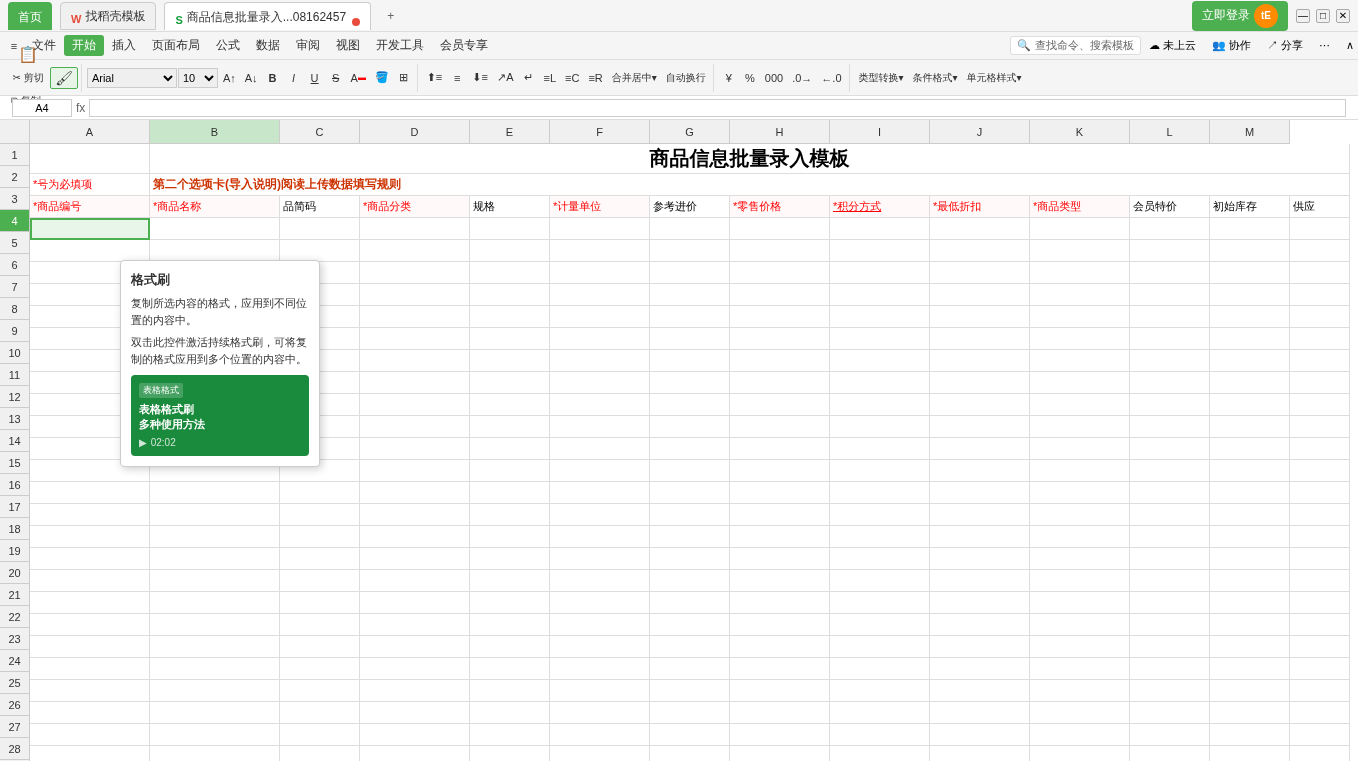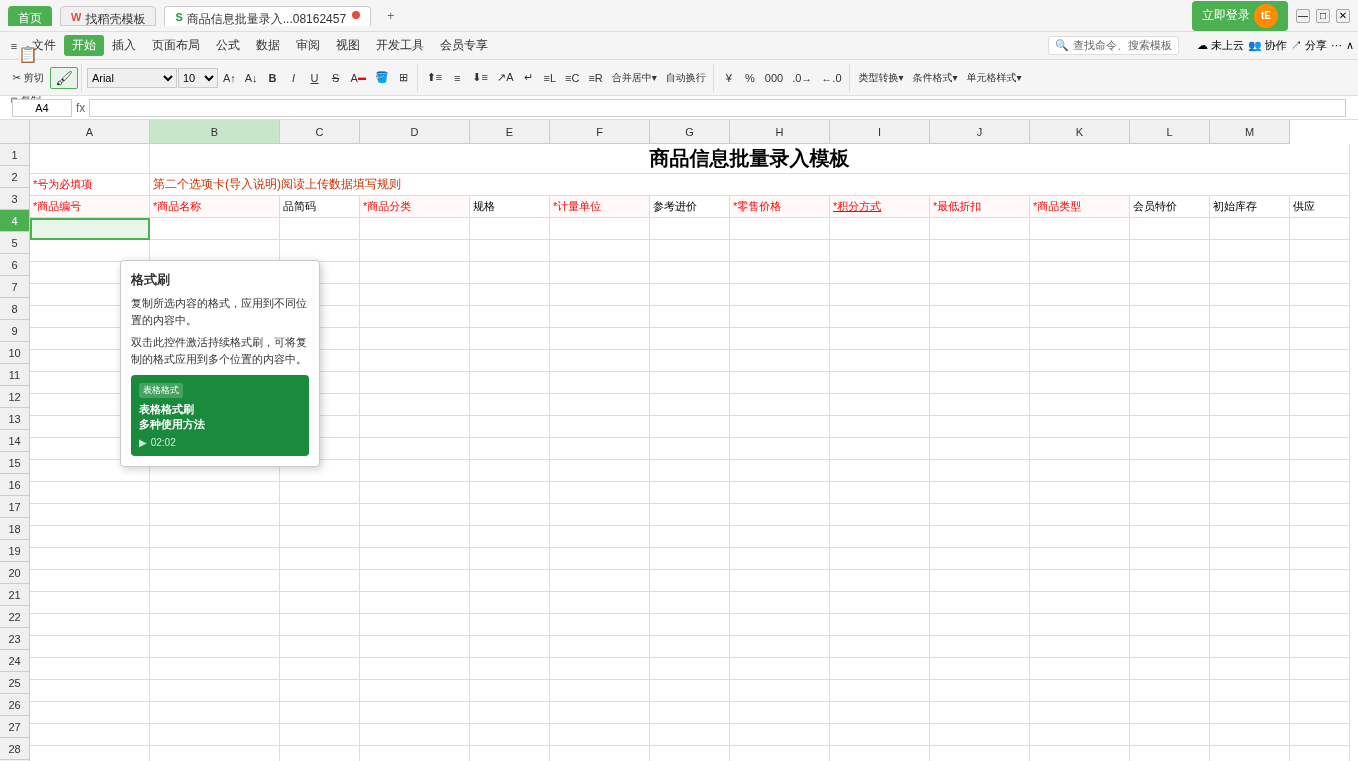--- a/index.html
+++ b/index.html
@@ -5,21 +5,21 @@
     * { margin: 0; padding: 0; box-sizing: border-box; }
     body { font-family: 'Arial', sans-serif; font-size: 12px; background: #f0f0f0; width: 1358px; height: 761px; overflow: hidden; }
 
     
     .title-bar {
       display: flex; align-items: center; justify-content: space-between;
       background: #f5f5f5; height: 32px; padding: 0 8px;
       border-bottom: 1px solid #ddd;
     }
     .title-bar-left { display: flex; align-items: center; gap: 8px; }
-    .tab { display: flex; align-items: flex-start; gap: 4px; padding: 4px 10px; border-radius: 4px 4px 0 0; font-size: 12px; cursor: pointer; height: 20px; }
+    .tab { display: flex; align-items: flex-end; gap: 4px; padding: 4px 10px; border-radius: 4px 4px 0 0; font-size: 12px; cursor: pointer; height: 28px; }
     .tab.home { background: #4CAF50; color: white; }
     .tab.wps { background: #f0f0f0; color: #333; border: 1px solid #ccc; }
     .tab.active { background: white; color: #333; border: 1px solid #ccc; border-bottom: none; }
     .tab-add { padding: 4px 8px; cursor: pointer; color: #666; }
     .title-bar-right { display: flex; align-items: center; gap: 8px; }
     .window-controls { display: flex; gap: 6px; }
     .win-btn { width: 14px; height: 14px; border-radius: 2px; border: 1px solid #aaa; background: #f0f0f0; cursor: pointer; font-size: 10px; display: flex; align-items: center; justify-content: center; }
     .login-btn { background: #4CAF50; color: white; padding: 3px 10px; border-radius: 4px; font-size: 12px; cursor: pointer; display: flex; align-items: center; gap: 4px; }
     .user-avatar { width: 24px; height: 24px; border-radius: 50%; background: #ff8c00; color: white; display: flex; align-items: center; justify-content: center; font-size: 10px; font-weight: bold; }
 
@@ -122,21 +122,21 @@
   <div class="menu-item">公式</div>
   <div class="menu-item">数据</div>
   <div class="menu-item">审阅</div>
   <div class="menu-item">视图</div>
   <div class="menu-item">开发工具</div>
   <div class="menu-item">会员专享</div>
   <div class="menu-search">
     <span>🔍</span>
     <span>查找命令、搜索模板</span>
   </div>
-  <div style="display:flex;align-items:center;gap:4px;margin-left:18px;">
+  <div style="display:flex;align-items:center;gap:16px;margin-left:8px;">
     <span style="font-size:11px;">☁ 未上云</span>
     <span style="font-size:11px;cursor:pointer;">👥 协作</span>
     <span style="font-size:11px;cursor:pointer;">↗ 分享</span>
     <span style="font-size:11px;cursor:pointer;">⋯</span>
     <span style="font-size:11px;cursor:pointer;">∧</span>
   </div>
 </div>
 
 <div class="toolbar">
 
@@ -260,21 +260,21 @@
 
     <div style="flex:1;overflow:hidden;">
 
       <div class="grid-row" style="height:30px;">
         <div class="cell" style="width:120px;"></div>
         <div class="cell title-row" style="width:calc(130px + 80px + 110px + 80px + 100px + 80px + 100px + 100px + 100px + 100px + 80px + 80px + 60px);border-right:1px solid #ddd;">商品信息批量录入模板</div>
       </div>
 
       <div class="grid-row">
         <div class="cell" style="width:120px;color:red;font-size:11px;">*号为必填项</div>
-        <div class="cell" style="width:calc(130px + 80px + 110px + 80px + 100px + 80px + 100px + 100px + 100px + 100px + 80px + 80px + 60px);color:#cc3300;font-weight:normal;font-size:12px;">第二个选项卡(导入说明)阅读上传数据填写规则</div>
+        <div class="cell" style="width:calc(130px + 80px + 110px + 80px + 100px + 80px + 100px + 100px + 100px + 100px + 80px + 80px + 60px);color:#cc3300;font-weight:bold;font-size:12px;">第二个选项卡(导入说明)阅读上传数据填写规则</div>
       </div>
 
       <div class="grid-row">
         <div class="cell header-cell" style="width:120px;">*商品编号</div>
         <div class="cell header-cell" style="width:130px;">*商品名称</div>
         <div class="cell header-cell-normal" style="width:80px;font-size:11px;">品简码</div>
         <div class="cell header-cell" style="width:110px;">*商品分类</div>
         <div class="cell header-cell-normal" style="width:80px;font-size:11px;">规格</div>
         <div class="cell header-cell" style="width:100px;">*计量单位</div>
         <div class="cell header-cell-normal" style="width:80px;font-size:11px;">参考进价</div>

